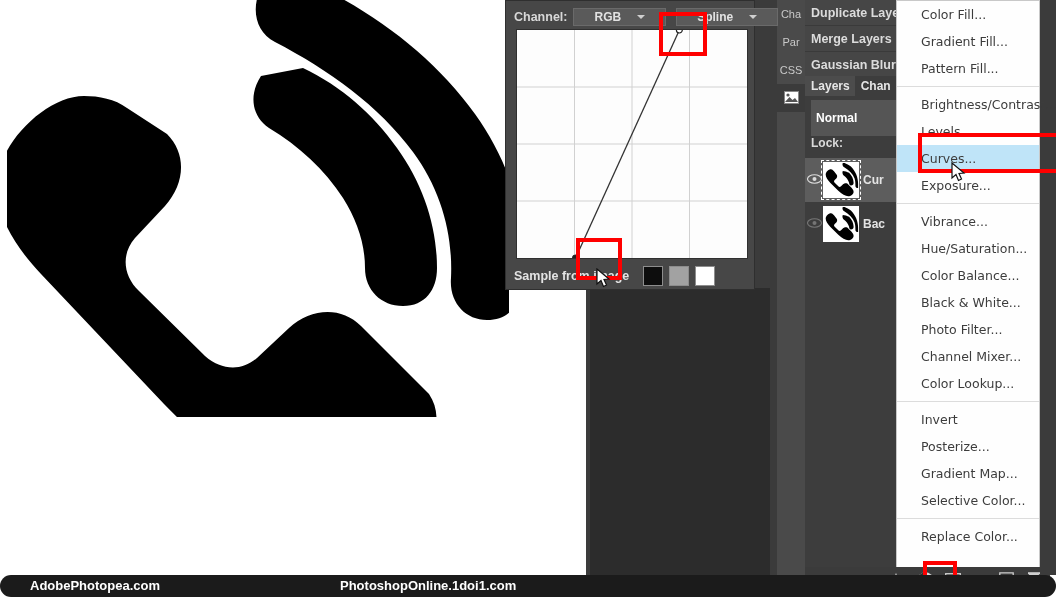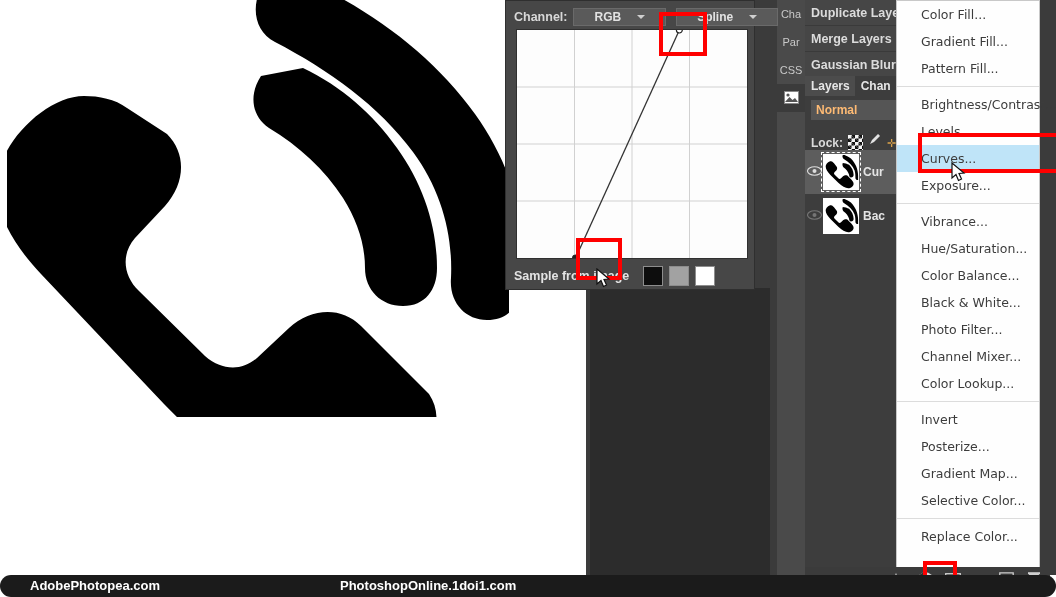--- a/index.html
+++ b/index.html
@@ -67,23 +67,23 @@
     height:26px; color:#dcdcdc; font-size:12.5px; display:flex; align-items:center;
     padding-left:6px; border-bottom:1px solid #3a3a3a; white-space:nowrap; cursor:pointer;
     font-weight:bold;
   }
 
   
   #layers-panel{ position:absolute; left:805px; top:76px; width:95px; height:499px; background:#3d3d3d; }
   #layer-tabs{ height:20px; display:flex; }
   .ltab{ font-size:12px; font-weight:bold; color:#e6e6e6; padding:3px 5px 0 6px; cursor:pointer; }
   .ltab.active{ background:#4c4c4c; }
-  #blend-row{ margin:4px 4px 8px 6px; height:20px; background:#555; color:#fdba74; font-size:12px;
+  #blend-row{ margin:4px 4px 0 6px; height:36px; background:#555; color:#ffffff; font-size:12px;
               display:flex; align-items:center; padding-left:5px; font-weight:bold; cursor:pointer; }
-  #lock-row{ height:22px; display:flex; align-items:flex-end; padding-left:6px; gap:5px; }
+  #lock-row{ height:22px; display:flex; align-items:flex-start; padding-left:6px; gap:5px;flex-direction:column; }
   #lock-row .lk{ color:#dadada; font-size:12px; font-weight:bold; }
   .checker{
     width:15px;height:15px;
     background-image:
       linear-gradient(45deg,#111 25%,transparent 25%,transparent 75%,#111 75%),
       linear-gradient(45deg,#111 25%,transparent 25%,transparent 75%,#111 75%);
     background-size:7px 7px; background-position:0 0,3.5px 3.5px; background-color:#f4f4f4;
     cursor:pointer;
   }
   .layer-row{ height:44px; display:flex; align-items:center; position:relative; }

